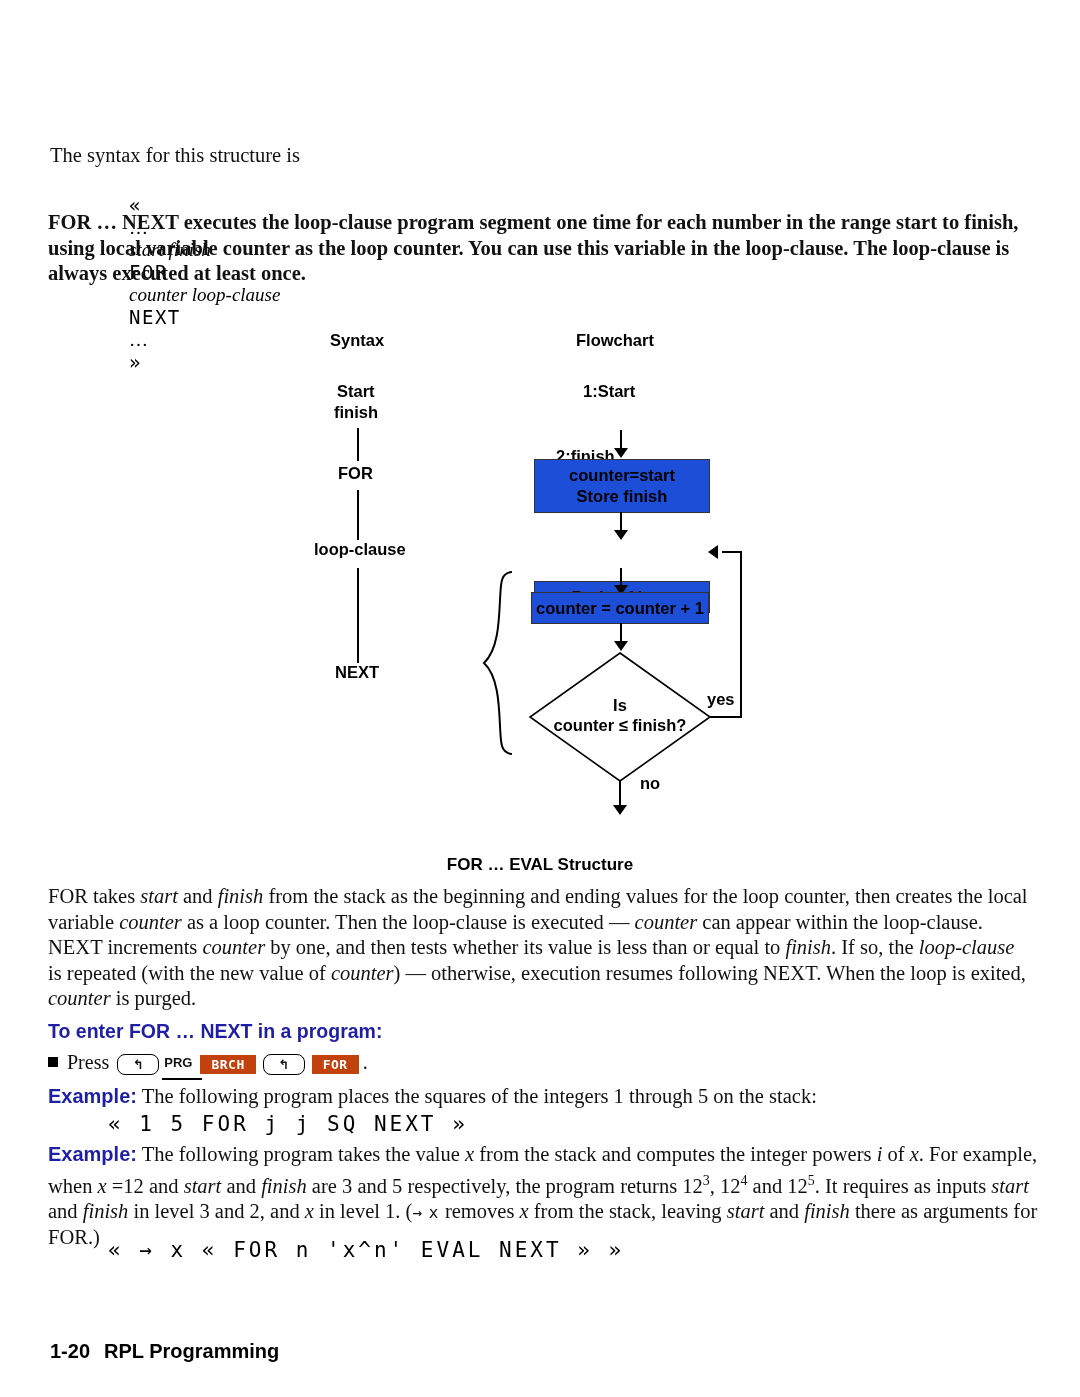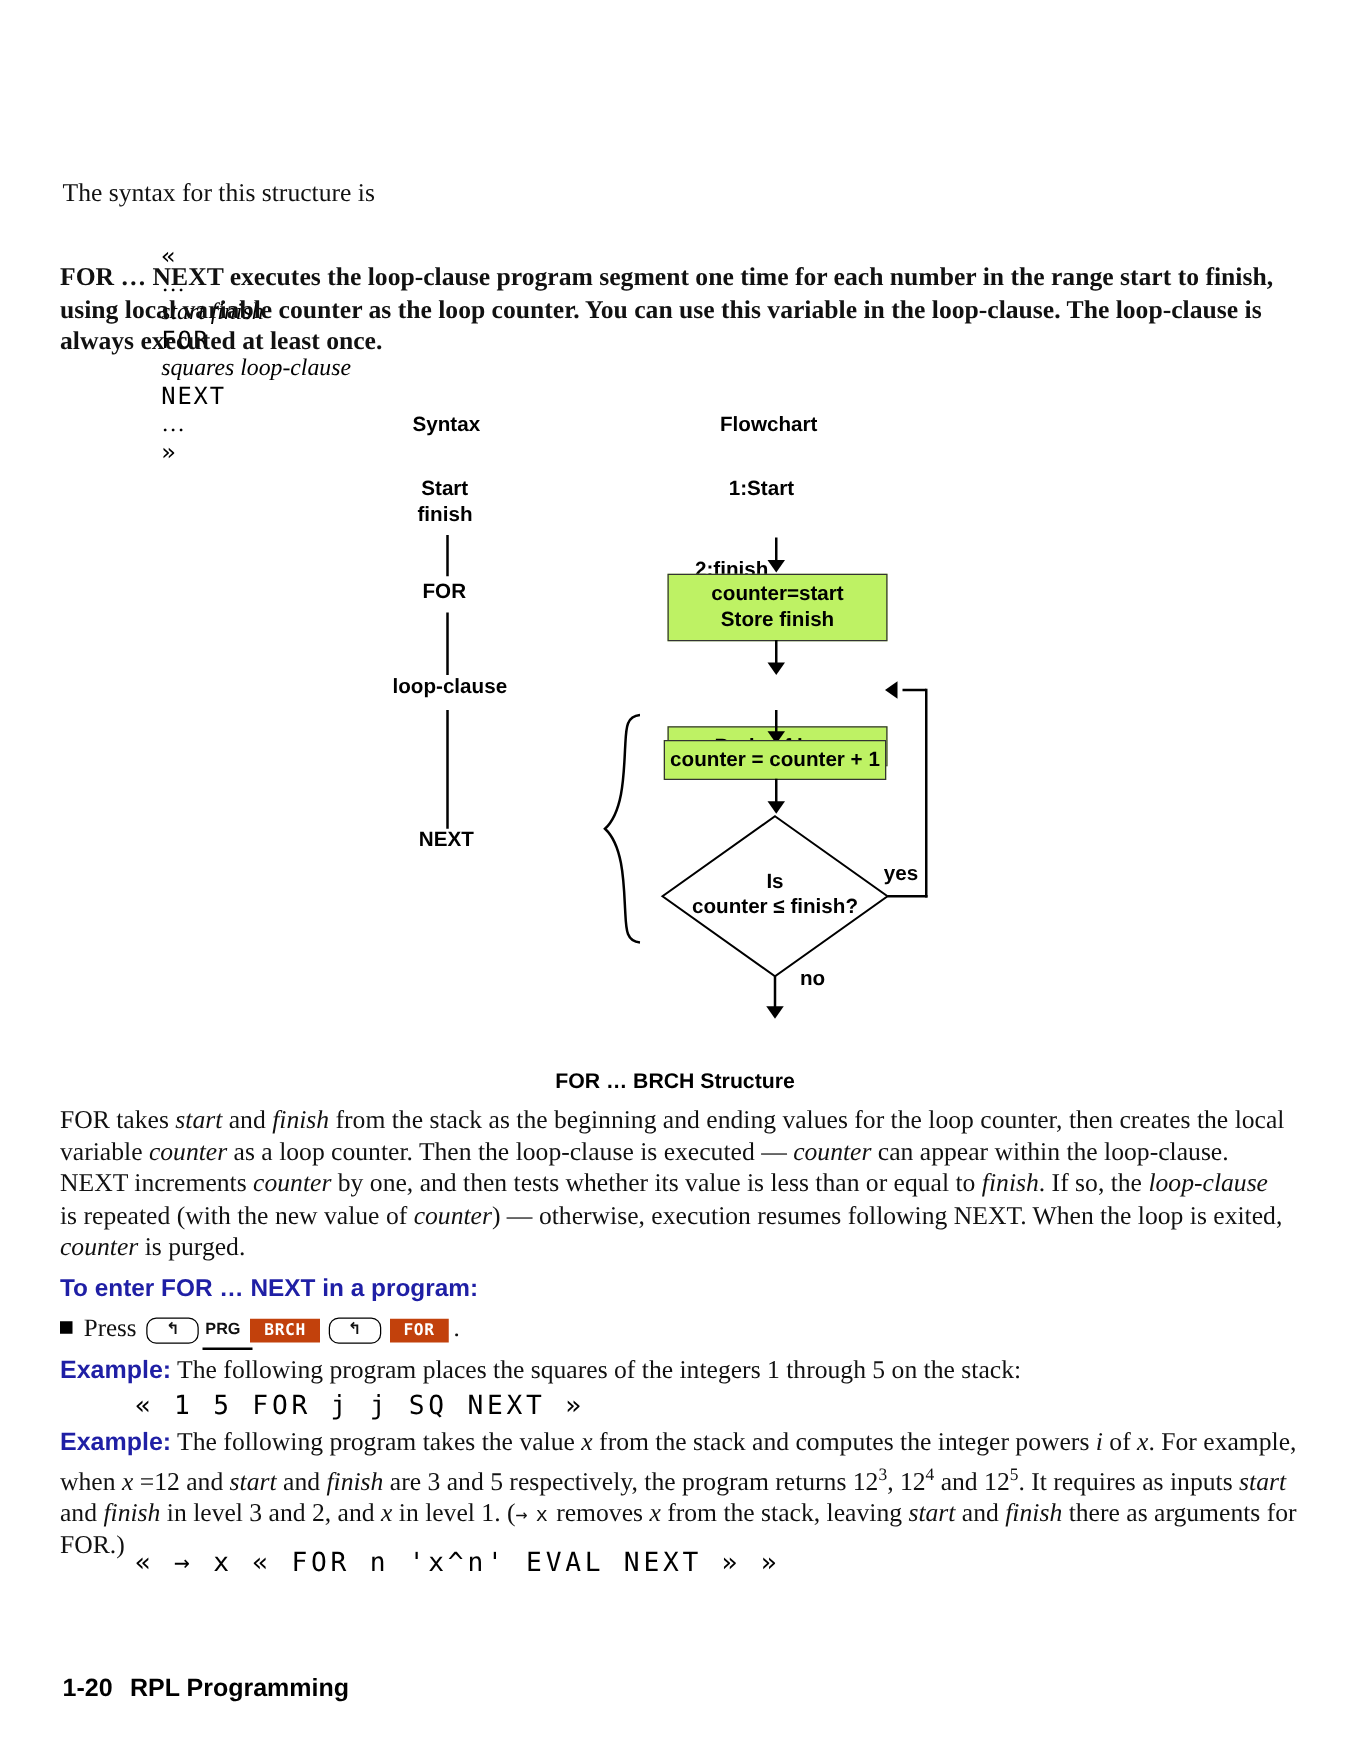--- a/index.html
+++ b/index.html
@@ -99,21 +99,21 @@
     letter-spacing:.5px;
   }
 
   
   .fig { position:absolute; left:0px; top:318px; width:1080px; height:560px; }
   .fig-lbl {
     position:absolute; font-family:"Liberation Sans", sans-serif;
     font-weight:bold; font-size:16.5px; color:#000; white-space:nowrap;
   }
   .fig-box {
-    position:absolute; border:1.6px solid #333; background:#bef264;
+    position:absolute; border:1.6px solid #333; background:#1d4ed8;
     font-family:"Liberation Sans", sans-serif; font-weight:bold;
     font-size:16.5px; color:#000;
     display:flex; flex-direction:column; align-items:center;
     justify-content:center; line-height:21px; text-align:center;
   }
   .vline { position:absolute; width:2px; background:#000; }
   .hline { position:absolute; height:2px; background:#000; }
   .arrow-down {
     position:absolute; width:0; height:0;
     border-left:7px solid transparent; border-right:7px solid transparent;
@@ -145,21 +145,21 @@
 <div class="page">
 
 
   <div class="body-text intro-line">The syntax for this structure is</div>
 
   <div class="syntax-line">
     <span class="mono">«</span>
     <span>…</span>
     <span class="ital">start finish</span>
     <span class="mono">FOR</span>
-    <span class="ital">squares loop-clause</span>
+    <span class="ital">counter loop-clause</span>
     <span class="mono">NEXT</span>
     <span>…</span>
     <span class="mono">»</span>
   </div>
 
   <div class="body-text para1">FOR … NEXT executes the loop-clause program segment one time for each number in the range start to finish, using local variable counter as the loop counter. You can use this variable in the loop-clause. The loop-clause is always executed at least  once.</div>
 
   <div class="fig">
 
     <div class="fig-lbl" style="left:330px; top:13px;">Syntax</div>
@@ -215,21 +215,21 @@
     <div class="vline" style="left:619px; top:463px; height:28px;"></div>
     <div class="arrow-down" style="left:613px; top:487px;"></div>
     <div class="fig-lbl" style="left:640px; top:456px;">no</div>
 
     <div class="brace" style="left:476px; top:252px;">
       <svg width="40" height="186" viewBox="0 0 40 186">
         <path d="M36,2 C24,3 25,14 24,30 C23,52 22,80 8,93 C22,106 23,134 24,156 C25,172 24,183 36,184" fill="none" stroke="#000000" stroke-width="2"></path>
       </svg>
     </div>
 
-    <div class="caption" style="top:537px;">FOR … BRCH Structure</div>
+    <div class="caption" style="top:537px;">FOR … EVAL Structure</div>
   </div>
 
   <div class="body-text para2">
     <span>FOR takes </span><span class="ital">start</span><span> and </span><span class="ital">finish</span><span> from the stack as the beginning and ending values for the loop counter, then creates the local variable </span><span class="ital">counter</span><span> as a loop counter. Then the loop-clause is executed — </span><span class="ital">counter</span><span> can appear within the loop-clause. NEXT increments </span><span class="ital">counter</span><span> by one, and then tests whether its value is less than or equal to </span><span class="ital">finish</span><span>. If so, the </span><span class="ital">loop-clause</span><span> is repeated (with the new value of </span><span class="ital">counter</span><span>) — otherwise, execution resumes following NEXT. When the loop is exited, </span><span class="ital">counter</span><span> is purged.</span>
   </div>
 
   <div class="h-blue">To enter FOR … NEXT in a program:</div>
 
   <div class="press-line body-text">
     <span class="sq"></span><span>Press</span>

